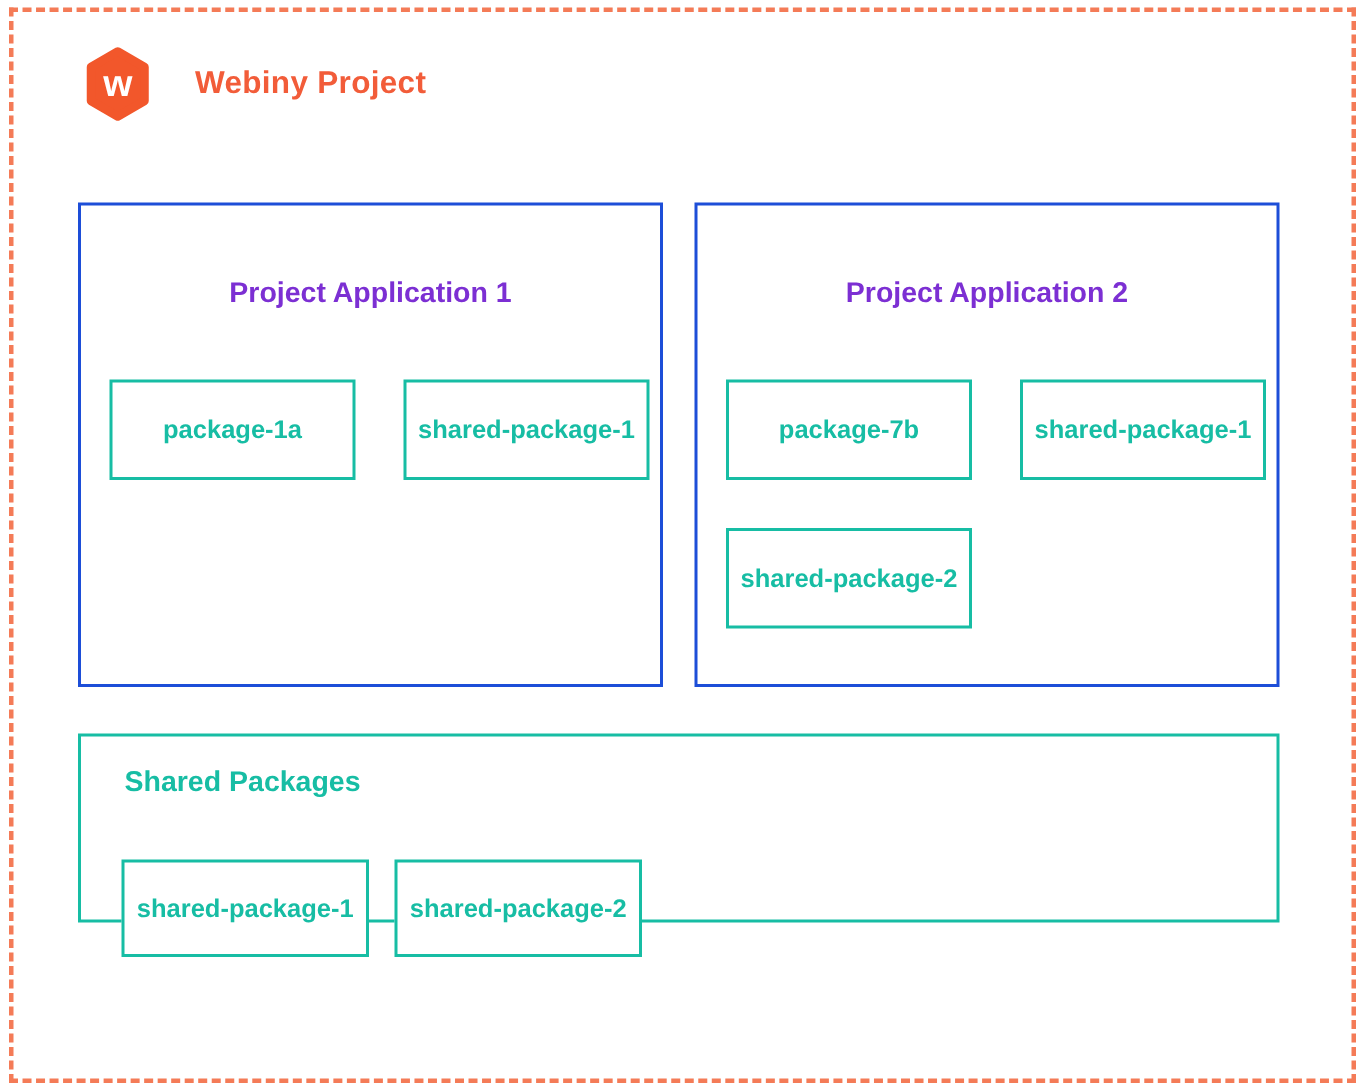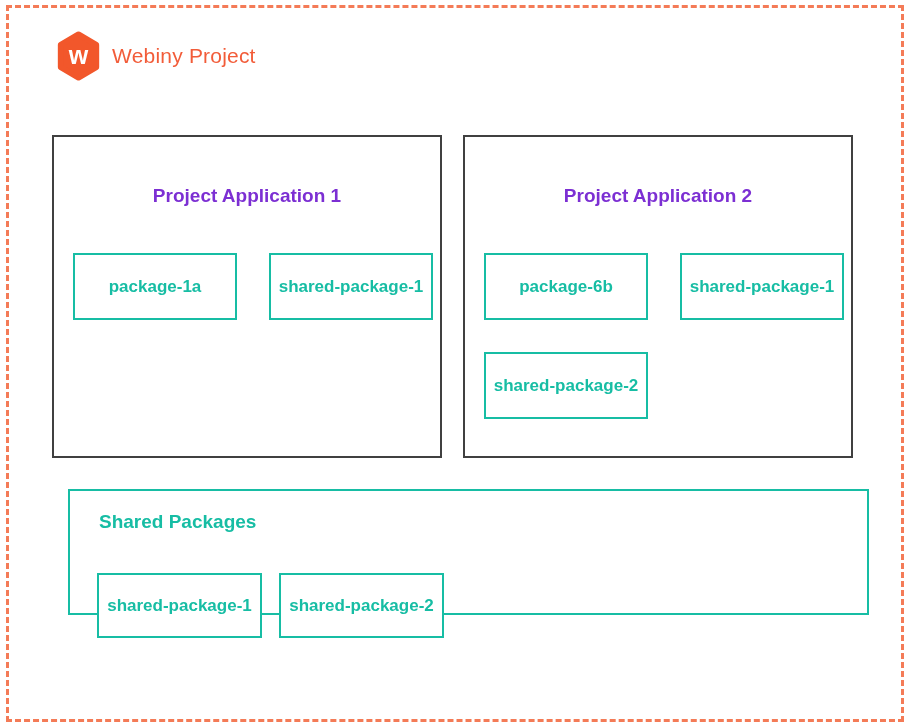--- a/index.html
+++ b/index.html
@@ -25,29 +25,30 @@
     gap: 10px;
   }
   .logo-svg { display: block; }
   .logo-letter {
     font-family: "Liberation Sans", sans-serif;
     font-weight: bold;
   }
   .page-title {
     color: #f25c39;
     font-size: 21px;
-    font-weight: normal;
+    font-weight: bold;
     letter-spacing: 0.2px;
+    margin-left: 18px;
   }
   .app-box {
     position: absolute;
     top: 135px;
     width: 390px;
     height: 323px;
-    border: 2px solid #404040;
+    border: 2px solid #1d4ed8;
     box-sizing: border-box;
     background: #ffffff;
   }
   .app-box.app-1 { left: 52px; }
   .app-box.app-2 { left: 463px; padding-left: 24px; }
   .app-title {
     position: absolute;
     left: 0; right: 0;
     top: 48px;
     text-align: center;
@@ -73,21 +74,21 @@
     align-items: center;
     justify-content: center;
     color: #17bda4;
     font-size: 17px;
     font-weight: bold;
     background: #ffffff;
     white-space: nowrap;
   }
   .shared-box {
     position: absolute;
-    left: 68px;
+    left: 52px;
     top: 489px;
     width: 801px;
     height: 126px;
     border: 2px solid #17bda4;
     box-sizing: border-box;
     background: #ffffff;
   }
   .shared-title {
     position: absolute;
     left: 29px;
@@ -125,21 +126,21 @@
     <div class="app-title">Project Application 1</div>
     <div class="pkg-grid">
       <div class="pkg-box">package-1a</div>
       <div class="pkg-box">shared-package-1</div>
     </div>
   </div>
 
   <div class="app-box app-2">
     <div class="app-title">Project Application 2</div>
     <div class="pkg-grid">
-      <div class="pkg-box">package-6b</div>
+      <div class="pkg-box">package-7b</div>
       <div class="pkg-box">shared-package-1</div>
       <div class="pkg-box">shared-package-2</div>
     </div>
   </div>
 
   <div class="shared-box">
     <div class="shared-title">Shared Packages</div>
     <div class="shared-grid">
       <div class="pkg-box">shared-package-1</div>
       <div class="pkg-box">shared-package-2</div>

